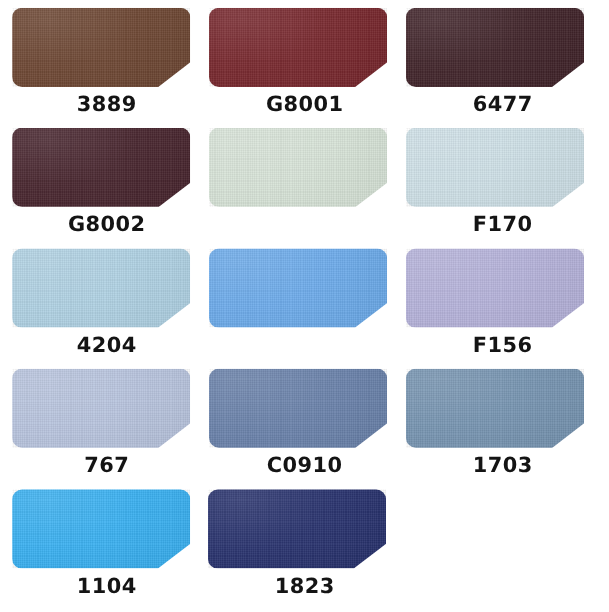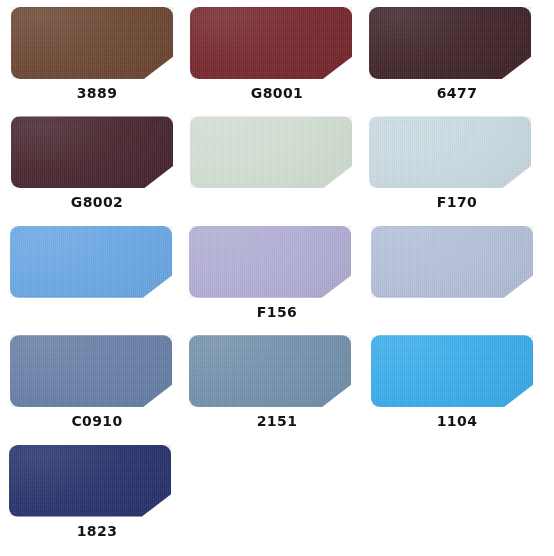--- a/index.html
+++ b/index.html
@@ -94,21 +94,21 @@
     background: radial-gradient(
       ellipse 120% 150% at 18% 12%,
       rgba(255,255,255,0.12) 0%,
       rgba(255,255,255,0.04) 42%,
       rgba(0,0,0,0.05) 100%
     );
   }
 
   .swatch-label {
     margin-top: 7px;
-    font-size: 14px;
+    font-size: 19px;
     font-weight: bold;
     color: #141414;
     letter-spacing: 0.4px;
     text-align: center;
     width: 162px;
     line-height: 1;
     user-select: none;
   }
 
   
@@ -148,47 +148,54 @@
       <div class="swatch-chip-wrap">
         <div class="swatch-chip" style="background-color: rgb(214, 226, 214);"></div>
       </div>
     </div>
     <div class="swatch-cell col-2">
       <div class="swatch-chip-wrap">
         <div class="swatch-chip" style="background-color: rgb(204, 222, 229);"></div>
       </div>
       <div class="swatch-label">F170</div>
     </div>
+    <div class="swatch-cell col-0">
+      <div class="swatch-chip-wrap">
+        <div class="swatch-chip" style="background-color: rgb(174, 208, 226);"></div>
+      </div>
+      <div class="swatch-label">4204</div>
+    </div>
     <div class="swatch-cell col-1">
       <div class="swatch-chip-wrap">
         <div class="swatch-chip" style="background-color: rgb(106, 169, 233);"></div>
       </div>
     </div>
     <div class="swatch-cell col-2">
       <div class="swatch-chip-wrap">
         <div class="swatch-chip" style="background-color: rgb(179, 176, 216);"></div>
       </div>
       <div class="swatch-label">F156</div>
     </div>
     <div class="swatch-cell col-0">
       <div class="swatch-chip-wrap">
         <div class="swatch-chip" style="background-color: rgb(182, 194, 220);"></div>
       </div>
+      <div class="swatch-label">767</div>
     </div>
     <div class="swatch-cell col-1">
       <div class="swatch-chip-wrap">
         <div class="swatch-chip" style="background-color: rgb(103, 127, 168);"></div>
       </div>
       <div class="swatch-label">C0910</div>
     </div>
     <div class="swatch-cell col-2">
       <div class="swatch-chip-wrap">
         <div class="swatch-chip" style="background-color: rgb(115, 145, 174);"></div>
       </div>
-      <div class="swatch-label">2151</div>
+      <div class="swatch-label">1703</div>
     </div>
     <div class="swatch-cell col-0">
       <div class="swatch-chip-wrap">
         <div class="swatch-chip" style="background-color: rgb(54, 174, 239);"></div>
       </div>
       <div class="swatch-label">1104</div>
     </div>
     <div class="swatch-cell col-2">
       <div class="swatch-chip-wrap">
         <div class="swatch-chip" style="background-color: rgb(37, 47, 107);"></div>

